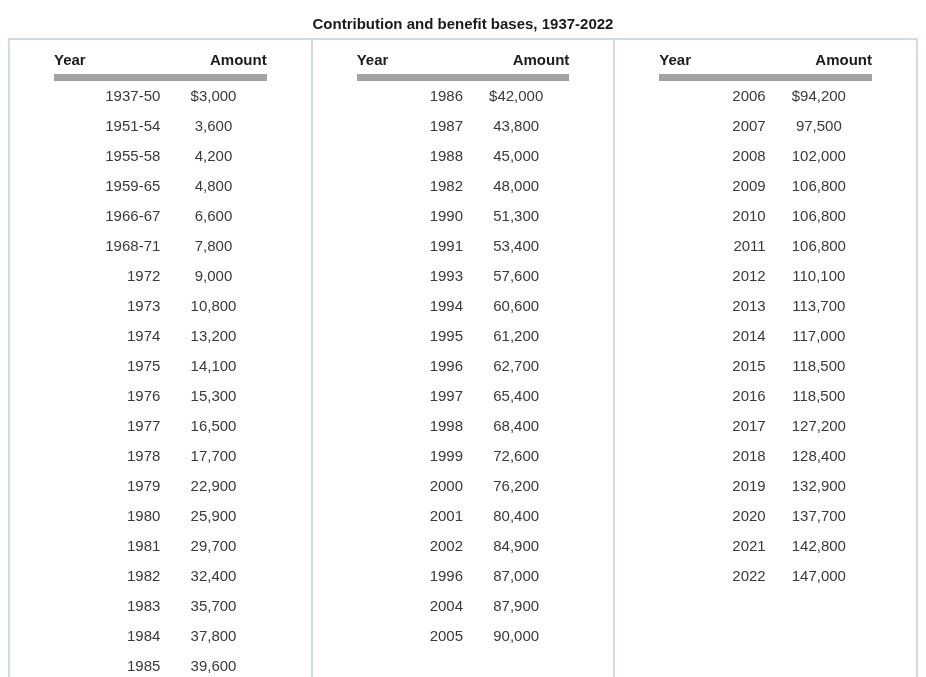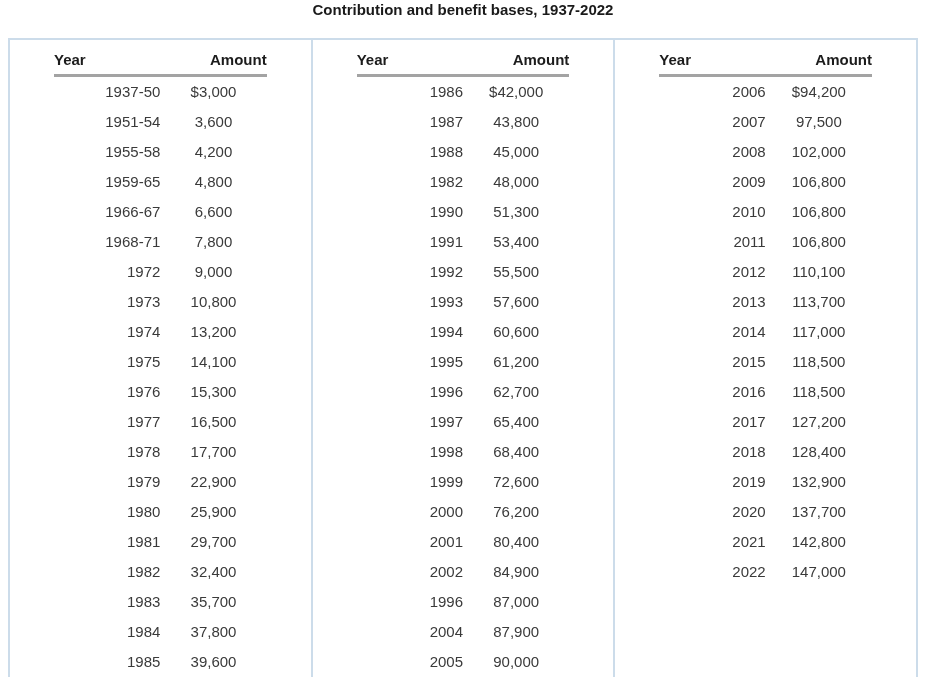--- a/index.html
+++ b/index.html
@@ -8,21 +8,21 @@
     background: #ffffff;
     font-family: "Liberation Sans", "DejaVu Sans", sans-serif;
   }
   body {
     width: 926px;
     height: 677px;
     overflow: hidden;
     position: relative;
   }
   .page-title {
-    padding-top: 1px;
+    padding-top: 15px;
     height: 21px;
     text-align: center;
     font-size: 15px;
     font-weight: 700;
     color: #1a1a1a;
   }
   .table-container {
     position: absolute;
     top: 38px;
     left: 8px;
@@ -45,21 +45,21 @@
   table {
     width: 100%;
     border-collapse: collapse;
     table-layout: fixed;
   }
   th {
     font-size: 15px;
     font-weight: 700;
     color: #1c1c1c;
     padding: 11px 0 5px 0;
-    border-bottom: 3px solid #a3a3a3;
+    border-bottom: 7px solid #a3a3a3;
     line-height: 18px;
   }
   th.col-year   { text-align: left; }
   th.col-amount { text-align: right; }
   td {
     font-size: 15px;
     color: #3a3a3a;
     padding: 6px 0;
     line-height: 18px;
     white-space: nowrap;
@@ -195,24 +195,20 @@
             </tr>
             <tr>
               <td class="year">1990</td>
               <td class="amount">51,300</td>
             </tr>
             <tr>
               <td class="year">1991</td>
               <td class="amount">53,400</td>
             </tr>
             <tr>
-              <td class="year">1992</td>
-              <td class="amount">55,500</td>
-            </tr>
-            <tr>
               <td class="year">1993</td>
               <td class="amount">57,600</td>
             </tr>
             <tr>
               <td class="year">1994</td>
               <td class="amount">60,600</td>
             </tr>
             <tr>
               <td class="year">1995</td>
               <td class="amount">61,200</td>

